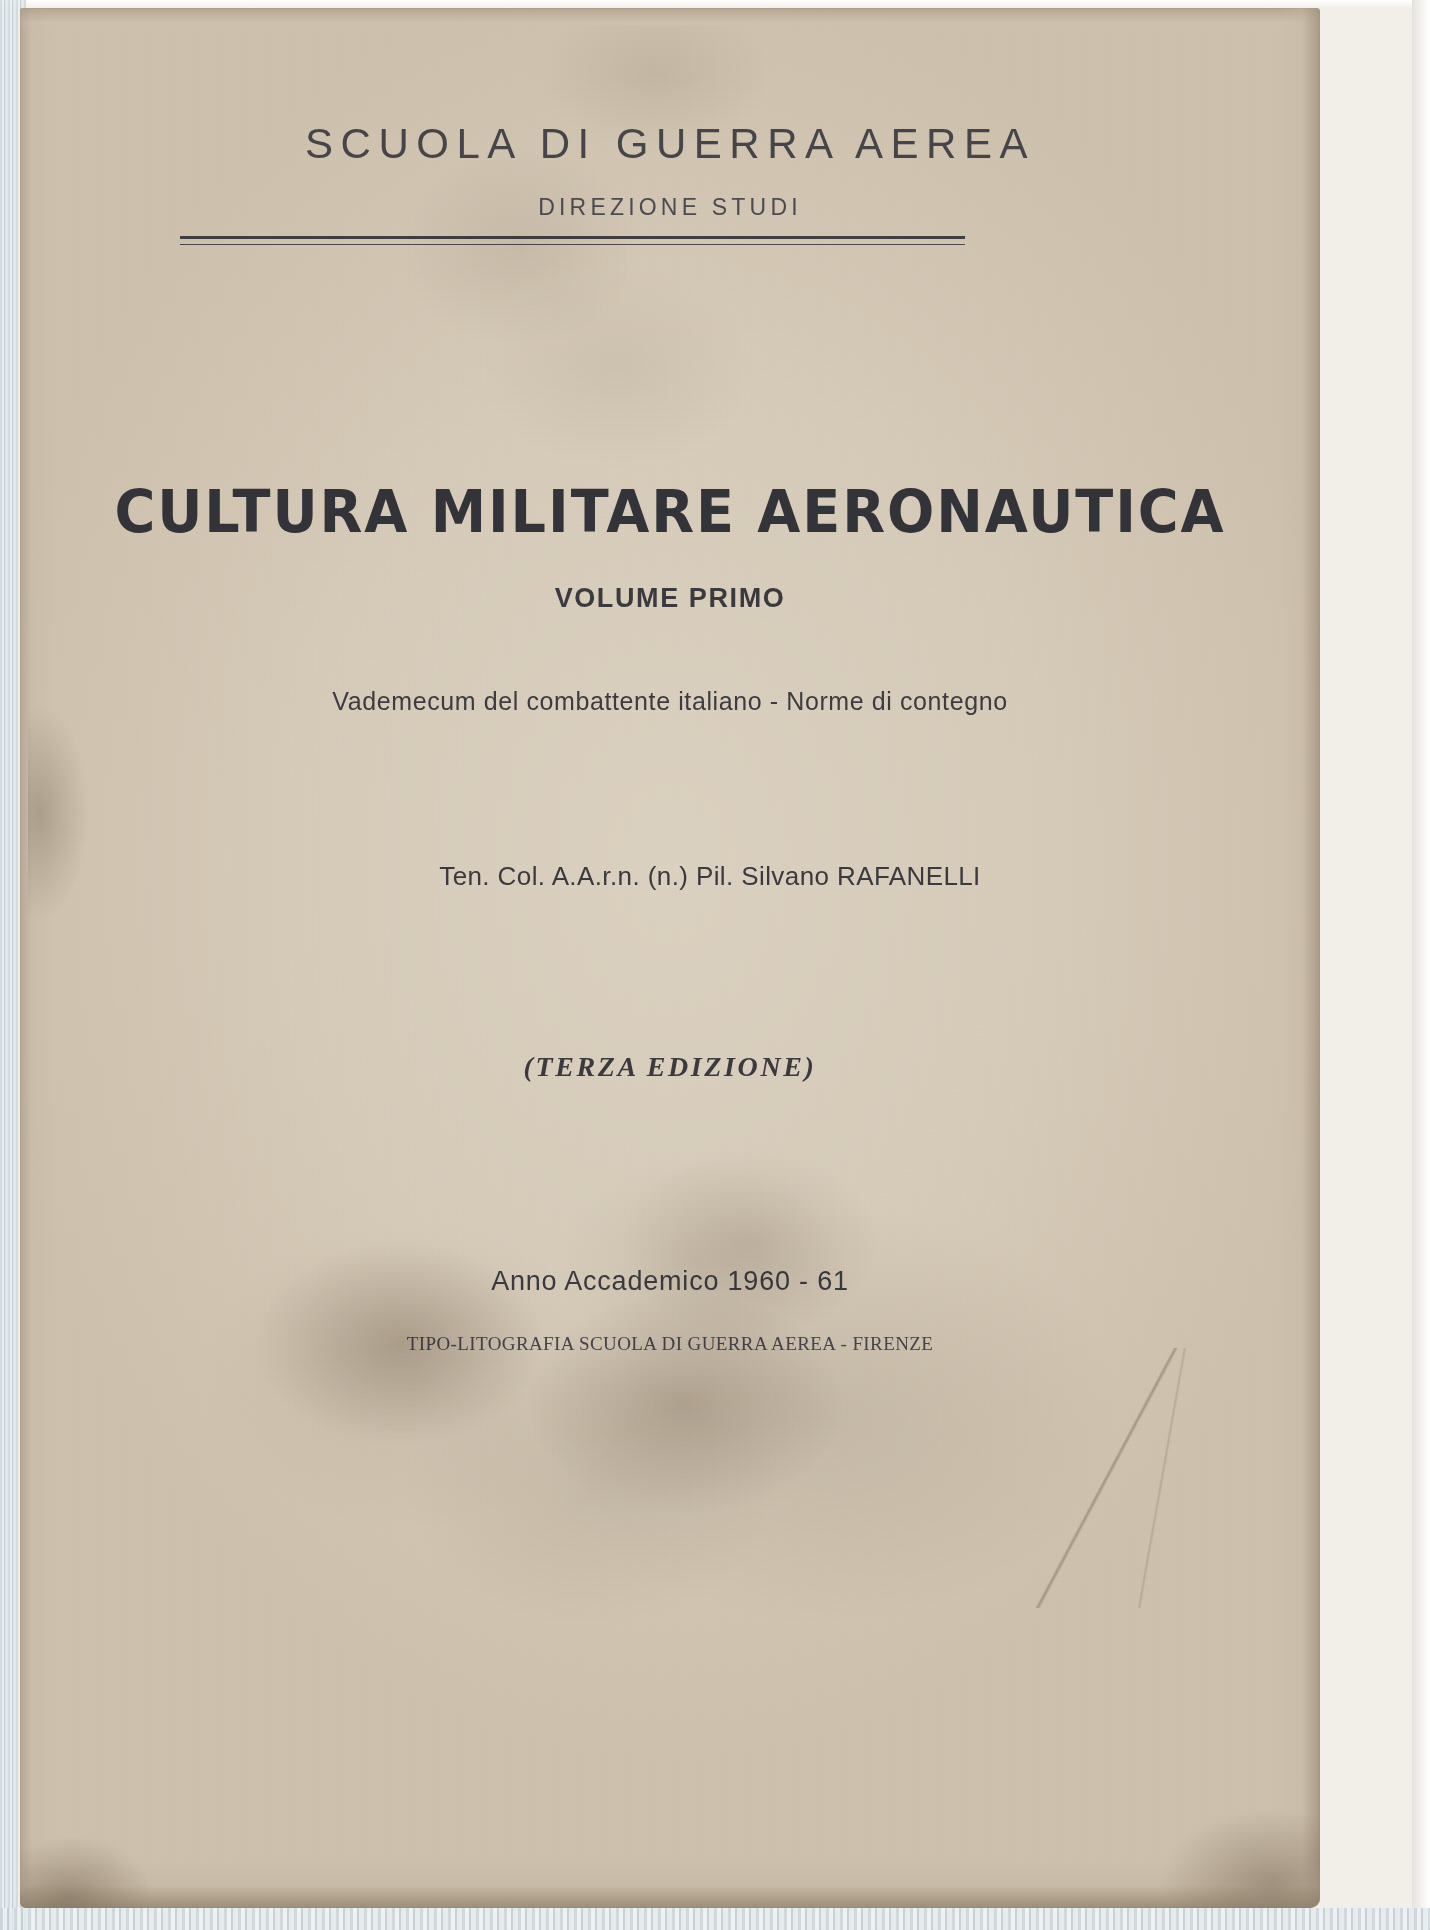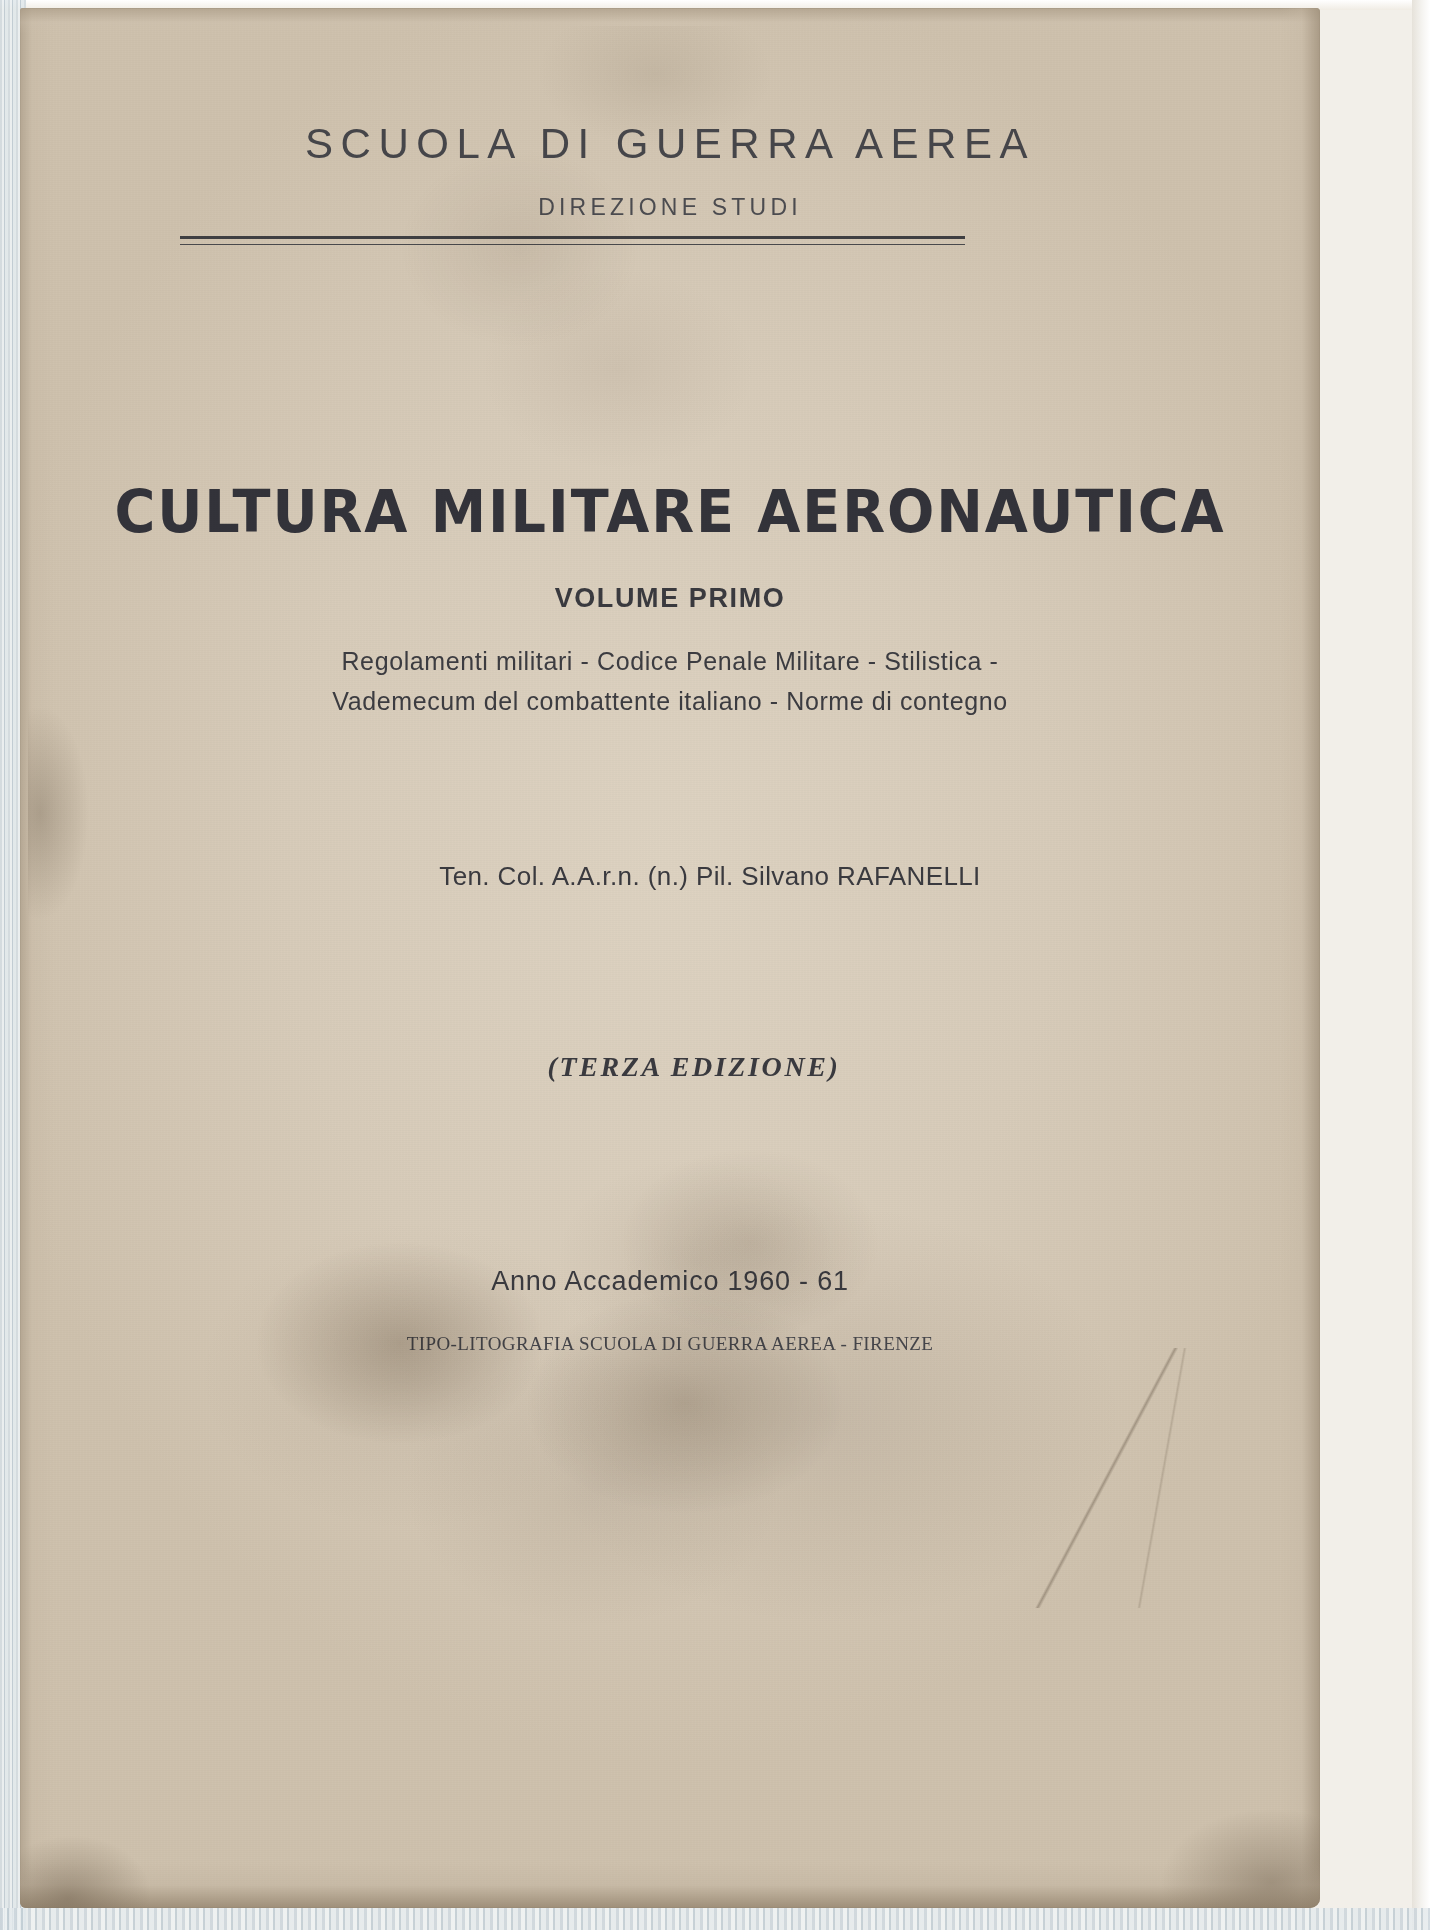--- a/index.html
+++ b/index.html
@@ -233,21 +233,20 @@
   }
 
   #edition {
     top: 1043px;
     font-family: "Liberation Serif", serif;
     font-style: italic;
     font-weight: 700;
     font-size: 28px;
     letter-spacing: 2.6px;
     color: #3a3a3f;
-    margin-left: 24px;
   }
 
   #academic-year {
     top: 1258px;
     font-size: 27px;
     letter-spacing: .8px;
     color: #3a3a3f;
   }
   #printer {
     top: 1325px;
@@ -298,21 +297,20 @@
 
     <div id="rule-group">
       <div id="rule-thick"></div>
       <div id="rule-thin"></div>
     </div>
 
     <div class="txt" id="main-title">CULTURA MILITARE AERONAUTICA</div>
 
     <div class="txt" id="volume-label">VOLUME PRIMO</div>
 
-    <div class="txt" id="subtitle-line-1">Regolamenti militari - Codice Penale Militare - Stilistica -</div>
 
     <div class="txt" id="subtitle-line-2">Vademecum del combattente italiano - Norme di contegno</div>
 
 
     <div class="txt" id="author-1">Ten. Col. A.A.r.n. (n.) Pil. Silvano RAFANELLI</div>
 
 
     <div class="txt" id="edition">(TERZA EDIZIONE)</div>
 
     <div class="txt" id="academic-year">Anno Accademico 1960 - 61</div>

